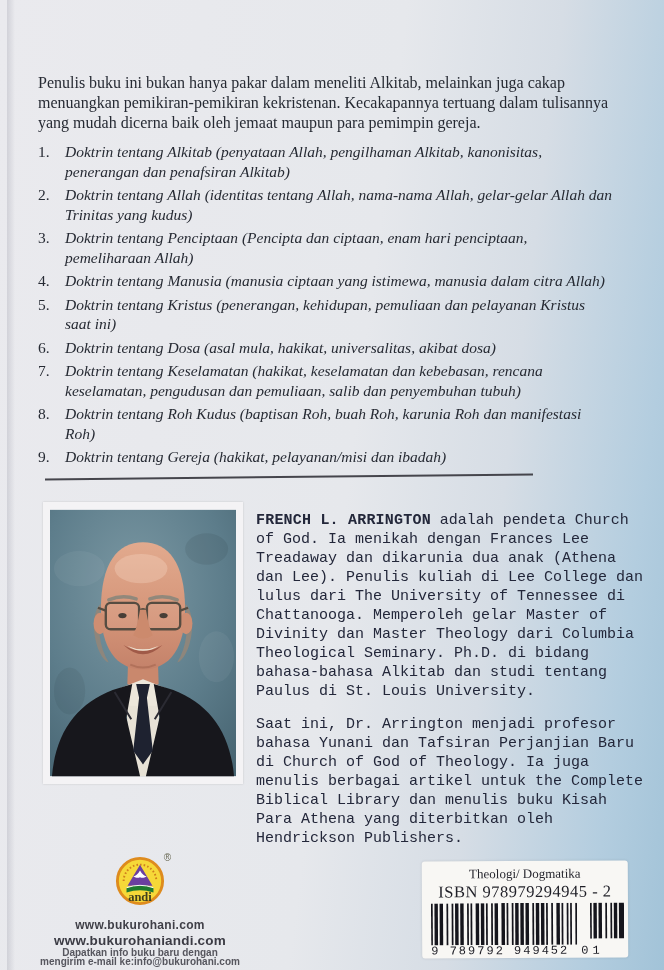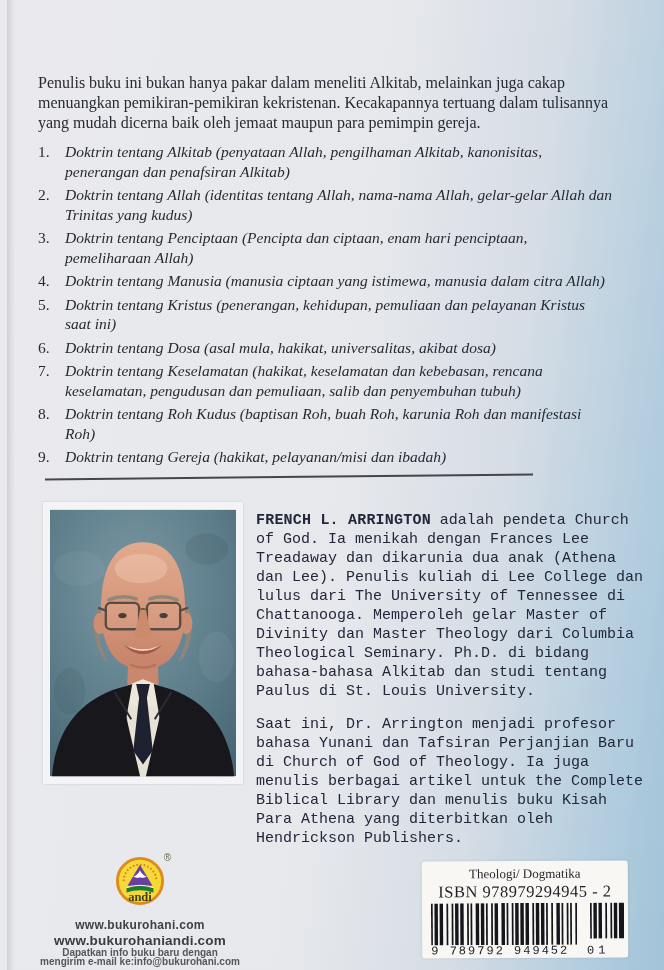--- a/index.html
+++ b/index.html
@@ -66,21 +66,21 @@
   .isbn{font-size:16.5px;letter-spacing:.5px;color:#1e1e26;}
   .bars-row{display:flex;align-items:flex-start;padding-left:9px;margin-top:1px;}
   #barcode-main{width:146px;height:42px;fill:#15151c;}
   #barcode-addon{width:34px;height:36px;margin-left:13px;fill:#15151c;}
   .digits-row{
     display:flex;padding-left:9px;margin-top:-1px;
     font-family:"Liberation Mono","DejaVu Sans Mono",monospace;
     font-size:12px;color:#1c1c24;
   }
   .digits-main{width:146px;text-align:left;letter-spacing:2px;white-space:pre;}
-  .digits-addon{width:34px;margin-left:4px;text-align:center;letter-spacing:4px;}
+  .digits-addon{width:34px;margin-left:4px;text-align:left;letter-spacing:4px;}
 </style>
 </head>
 <body>
 
 <div class="page">
   <div class="fold"></div>
 
   <section class="synopsis">
     <p class="intro">Penulis buku ini bukan hanya pakar dalam meneliti Alkitab, melainkan juga cakap menuangkan pemikiran-pemikiran kekristenan. Kecakapannya tertuang dalam tulisannya yang mudah dicerna baik oleh jemaat maupun para pemimpin gereja.</p>
     <ol class="topics">

